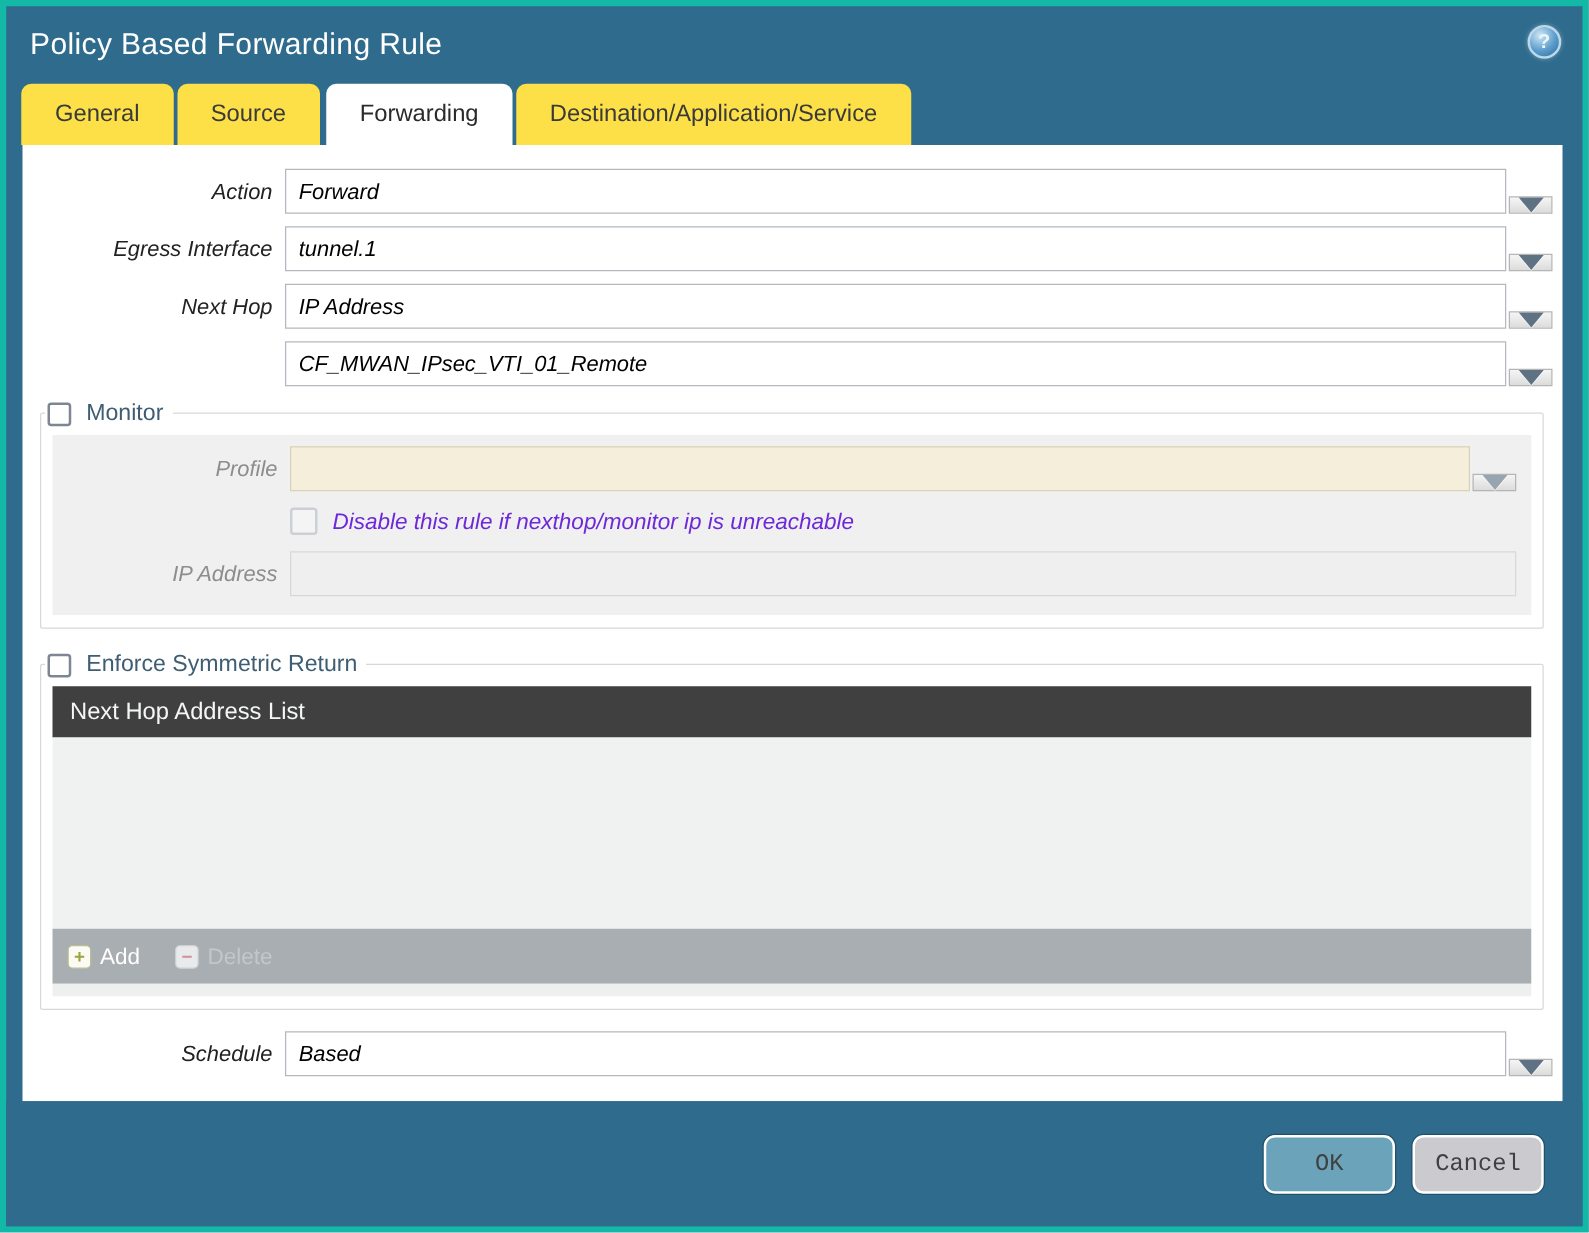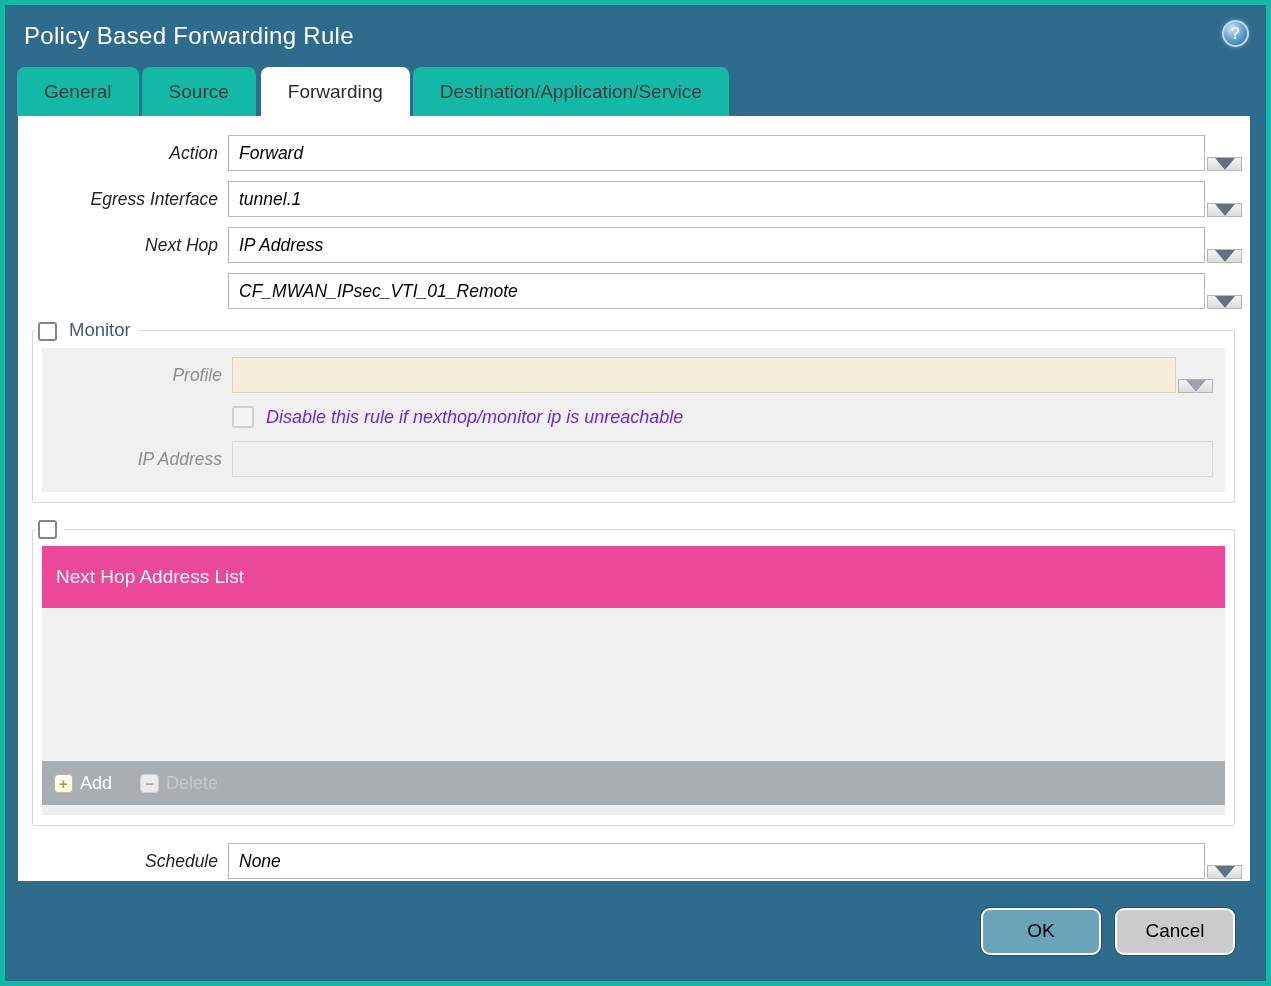--- a/index.html
+++ b/index.html
@@ -24,21 +24,21 @@
     background:radial-gradient(circle at 35% 28%, #cfe7f5 0%, #5b9cc9 55%, #2a6da1 100%);
     border:2px solid #bcd9ec;
     display:grid; place-items:center;
     color:#eaf5fc; font-size:16px; font-weight:bold; cursor:pointer;
     box-shadow:0 0 4px rgba(255,255,255,0.35);
   }
 
   
   .tabs { height:49px; flex:0 0 49px; display:flex; gap:3px; padding-left:12px; }
   .tab {
-    background:#14b8a6; color:#3a3a3a; font-size:19px;
+    background:#fde047; color:#3a3a3a; font-size:19px;
     display:flex; align-items:center; padding:0 27px;
     border-radius:8px 8px 0 0; cursor:pointer; white-space:nowrap;
   }
   .tab.active { background:#ffffff; color:#2b2b2b; margin-left:2px; }
 
   
   .content {
     margin:0 16px 0 13px; background:#ffffff; flex:1 1 auto;
     padding:19px 8px 0 0; overflow:hidden;
   }
@@ -91,21 +91,21 @@
   .cream { background:#f5eeda !important; border:1px solid #d9d1ba !important; }
   .gray-input {
     flex:1 1 auto; min-height:36px; background:#efefef; border:1px solid #d8d8d8;
   }
   .indent { margin-left:190px; display:flex; align-items:center; gap:12px; }
   .dis-text { font-size:18px; color:#6d28d9; }
 
   
   .tbl { margin:7px 9px 0 9px; }
   .tbl-head {
-    height:62px; background:#ec4899; display:flex; align-items:center;
+    height:41px; background:#404040; display:flex; align-items:center;
     padding-left:14px; color:#f5f6f7; font-size:19px;
   }
   .tbl-body { height:153px; background:#f0f1f1; }
   .tbl-toolbar {
     height:44px; background:#a9aeb3; display:flex; align-items:center;
     padding-left:12px; gap:28px;
   }
   .tool { display:flex; align-items:center; gap:7px; font-size:18px; color:#ffffff; cursor:pointer; }
   .tool.disabled { color:#c3c7cb; cursor:default; }
   .icon-sq {
@@ -118,22 +118,22 @@
 
   .schedule-row { margin-top:17px; }
 
   
   .footerbar {
     height:100px; flex:0 0 100px; background:#2e6b8d;
     display:flex; align-items:center; justify-content:flex-end;
     gap:14px; padding-right:31px;
   }
   .btn {
-    width:120px; height:47px; border-radius:9px; border:2px solid #ffffff;
-    font-size:19px; color:#000000; font-family:Liberation Sans, sans-serif;
+    width:105px; height:47px; border-radius:9px; border:2px solid #ffffff;
+    font-size:19px; color:#404040; font-family:Liberation Mono, monospace;
     box-shadow:0 0 0 1px rgba(0,0,0,0.25); cursor:pointer;
   }
   .btn-ok { background:#6ba3ba; }
   .btn-cancel { background:#cbcbcf; }
 </style>
 </head>
 <body>
 
 <div class="dialog">
 
@@ -215,20 +215,21 @@
         <div class="row">
           <div class="lbl">IP Address</div>
           <div class="gray-input"></div>
         </div>
       </div>
     </fieldset>
 
     <fieldset style="margin-top:17px">
       <legend>
         <span class="cb"></span>
+        <span>Enforce Symmetric Return</span>
       </legend>
       <div class="tbl">
         <div class="tbl-head">
           <span>Next Hop Address List</span>
         </div>
         <div class="tbl-body"></div>
         <div class="tbl-toolbar">
           <div class="tool">
             <span class="icon-sq plus">+</span>
             <span>Add</span>
@@ -238,21 +239,21 @@
             <span>Delete</span>
           </div>
         </div>
         <div class="tbl-strip"></div>
       </div>
     </fieldset>
 
     <div class="row schedule-row">
       <div class="lbl">Schedule</div>
       <div class="combo">
-        <div class="val">None</div>
+        <div class="val">Based</div>
         <div class="dd">
           <span class="tri"></span>
         </div>
       </div>
     </div>
 
   </div>
 
   <div class="footerbar">
     <button class="btn btn-ok">OK</button>

